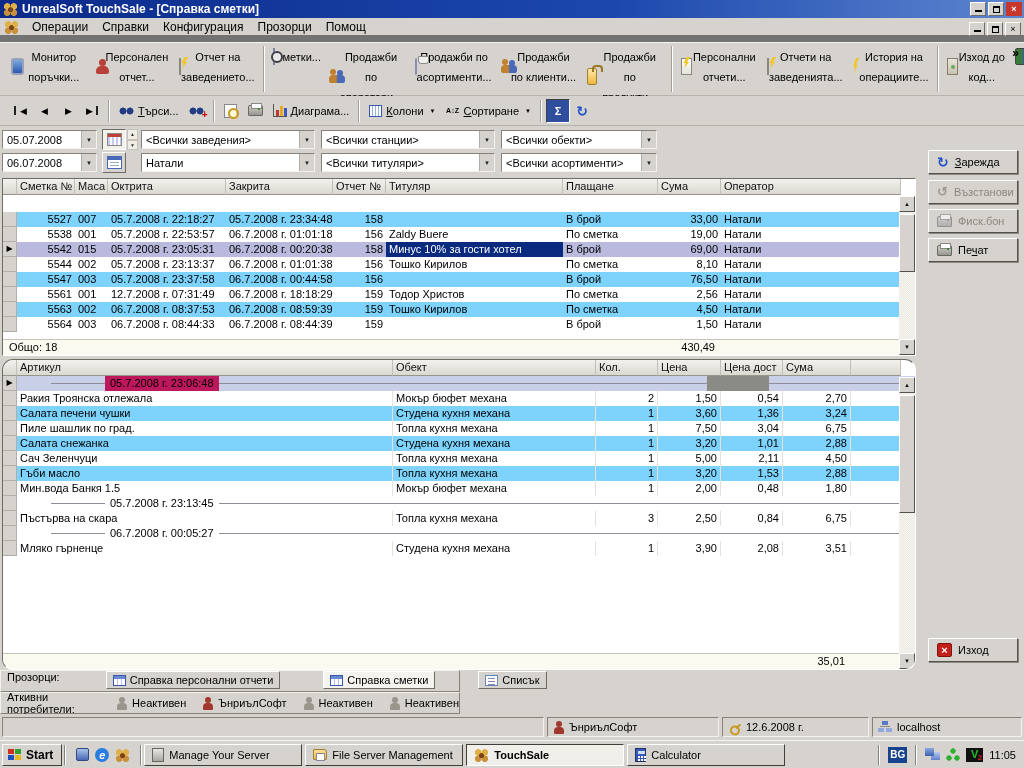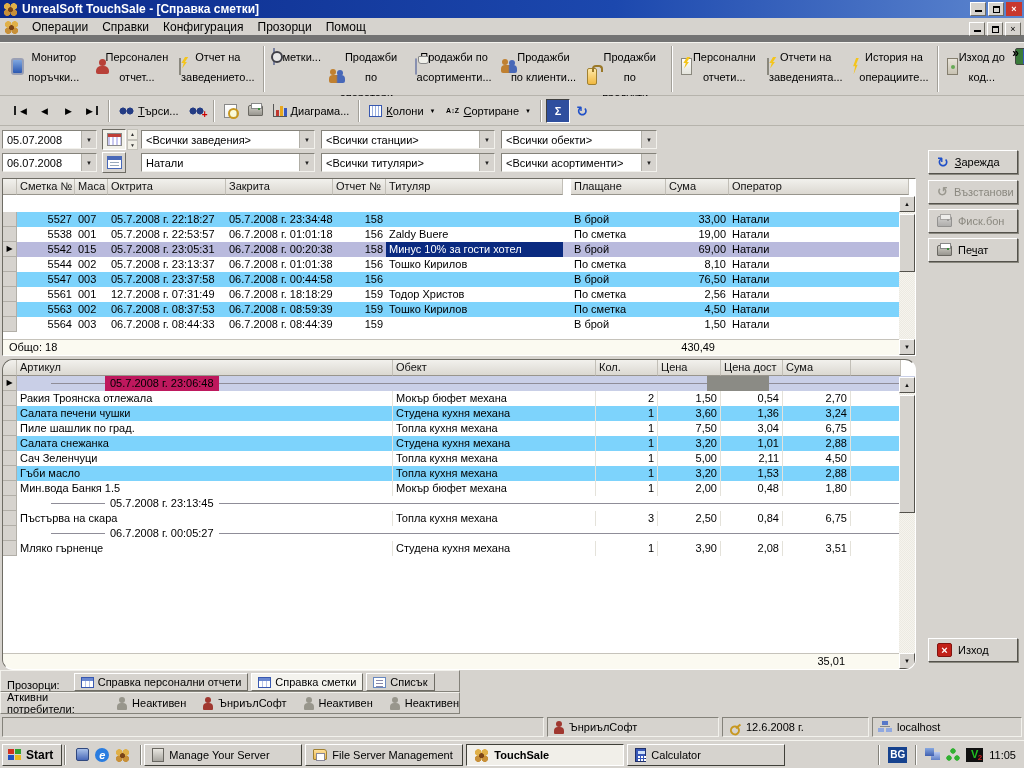--- a/index.html
+++ b/index.html
@@ -127,21 +127,21 @@
     font-size:8px;line-height:14px;text-align:center;color:#000;}
   .r{display:flex;height:15px;line-height:15px;}
   .r .cell{padding:0 3px;white-space:nowrap;overflow:hidden;}
   .num{text-align:right;}
   .odd{background:#7dd3fc;}
   .sel{background:#b9badd;}
   .sel .focuscell{background:#0a2a80;color:#fff;}
   
   .c0{width:58px;min-width:58px;} .c1{width:33px;min-width:33px;} .c2{width:118px;min-width:118px;}
   .c3{width:107px;min-width:107px;} .c4{width:53px;min-width:53px;} .c5{width:177px;min-width:177px;}
-  .c6{width:95px;min-width:95px;margin-left:8px;} .c7{width:63px;min-width:63px;} .c8{width:180px;min-width:180px;}
+  .c6{width:95px;min-width:95px;} .c7{width:63px;min-width:63px;} .c8{width:180px;min-width:180px;}
   
   .a0{width:376px;min-width:376px;} .a1{width:203px;min-width:203px;} .a2{width:62px;min-width:62px;}
   .a3{width:63px;min-width:63px;} .a4{width:62px;min-width:62px;} .a5{width:68px;min-width:68px;} .a6{width:50px;min-width:50px;}
   #grid2 .cell{border-right:1px solid #e4e2da;}
   .spacer-row{height:17px;background:#fff;}
   .gfoot{position:absolute;left:0;right:12px;bottom:0;height:16px;background:#fbfaf1;border-top:1px solid #c6c3bb;line-height:15px;}
   .gfoot span{position:absolute;}
   .group-row{position:relative;height:15px;display:flex;}
   .group-row .gr-body{position:relative;flex:1;}
   .gr-line{position:absolute;left:34px;right:4px;top:7px;border-top:1px solid #8f8d98;}
@@ -152,24 +152,24 @@
   
   .vsb{position:absolute;top:17px;right:0;bottom:0;width:16px;background:
       repeating-conic-gradient(#f6f4ee 0 25%,#eceae2 0 50%) 0 0/2px 2px;}
   .sb-btn{position:absolute;left:0;width:16px;height:16px;background:#d6d3ce;border:1px solid;border-color:#fff #54524c #54524c #fff;
       font-size:6px;display:flex;align-items:center;justify-content:center;color:#111;}
   .sb-thumb{position:absolute;left:0;width:16px;background:#d6d3ce;border:1px solid;border-color:#fff #54524c #54524c #fff;}
   .splitter{position:absolute;left:2px;top:356px;width:914px;height:3px;background:#d6d3ce;}
 
   
   .tabsbar{position:absolute;left:0;top:670px;height:22px;width:460px;background:#d6d3ce;
-     border:1px solid;border-color:#f2f1ec #84827a #84827a #f2f1ec;display:flex;align-items:flex-end;padding-left:6px;gap:10px;}
+     border:1px solid;border-color:#f2f1ec #84827a #84827a #f2f1ec;display:flex;align-items:flex-start;padding-left:6px;gap:2px;}
   .tabsbar .bar-label{margin-right:4px;}
   .tab-btn{height:18px;display:flex;align-items:center;gap:4px;padding:0 6px;background:#d6d3ce;
-     border:1px solid;border-color:#fff #6e6c64 #6e6c64 #fff;cursor:default;white-space:nowrap;}
+     border:1px solid;border-color:#fff #6e6c64 #6e6c64 #fff;cursor:default;white-space:nowrap;margin-left:40px;}
   .tab-btn.active{background:#f4f3ee;}
   .i-table{width:13px;height:11px;border:1px solid #3858b0;background:
      linear-gradient(#6a88d0,#6a88d0) 0 0/13px 3px no-repeat,
      repeating-linear-gradient(90deg,#fff 0 3px,#b8c4e8 3px 4px) 0 3px/13px 8px no-repeat;}
   .i-list{width:13px;height:11px;border:1px solid #6888c0;background:#fff;position:relative;}
   .i-list::before{content:"";position:absolute;left:2px;top:2px;right:2px;height:1px;background:#88a;box-shadow:0 3px 0 #88a,0 6px 0 #88a;}
   .usersbar{position:absolute;left:0;top:692px;height:22px;width:460px;background:#d6d3ce;
      border:1px solid;border-color:#f2f1ec #84827a #84827a #f2f1ec;display:flex;align-items:center;padding-left:6px;gap:14px;}
   .user-item{display:flex;align-items:center;gap:5px;}
   .i-user{position:relative;width:11px;height:13px;}

